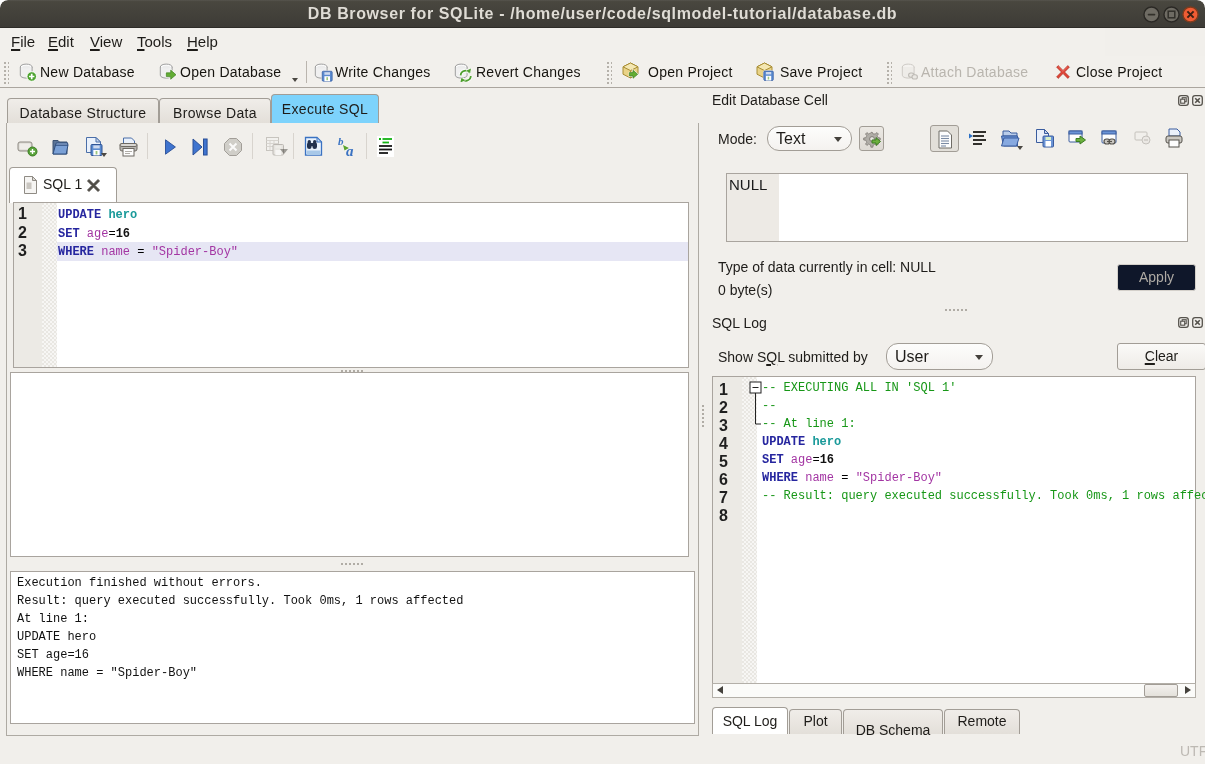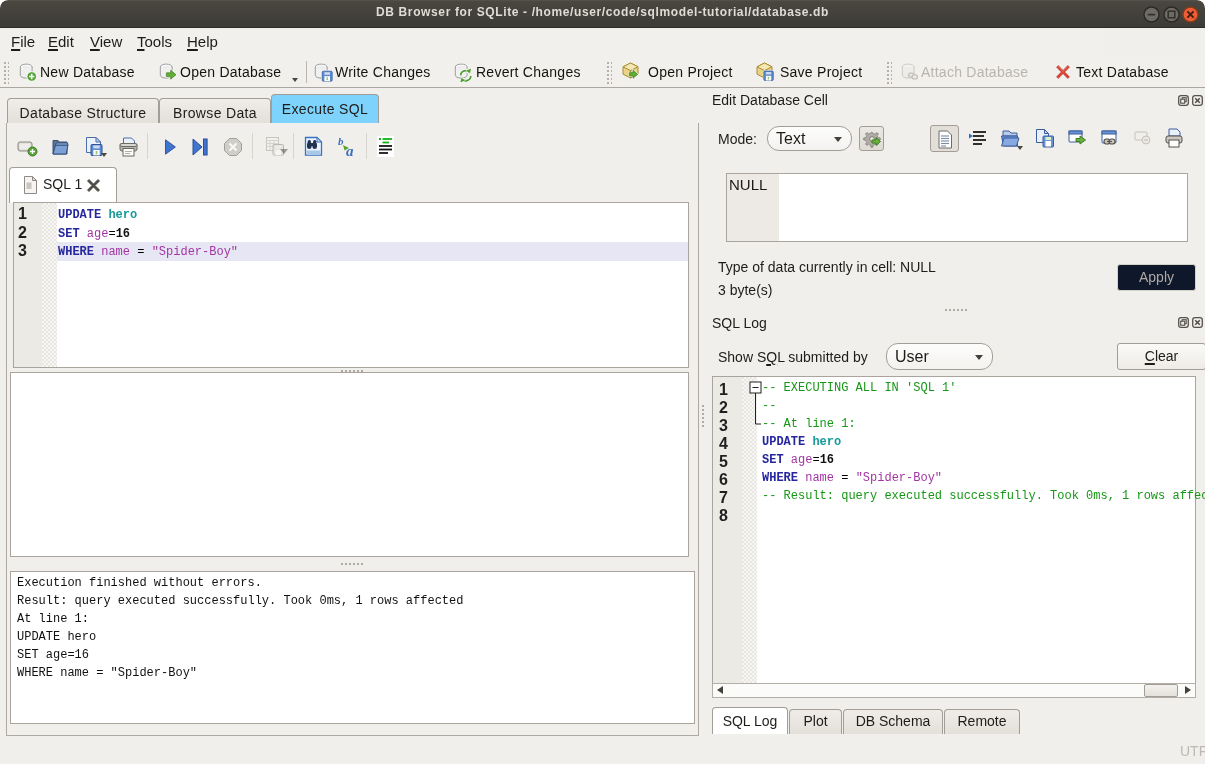--- a/index.html
+++ b/index.html
@@ -5,21 +5,21 @@
 * { margin:0; padding:0; box-sizing:border-box; }
 body { font-family:"Liberation Sans", sans-serif; background:#fff; }
 #win { position:relative; width:1205px; height:764px; background:#f1efeb; overflow:hidden; border-radius:8px 8px 0 0; }
 .abs { position:absolute; }
 
 
 #titlebar { position:absolute; left:0; top:0; width:1205px; height:28px;
   background:linear-gradient(#57554e 0%, #49473f 6%, #3d3b36 100%);
   border-radius:8px 8px 0 0; border-bottom:1px solid #2e2c28; }
 #title-text { position:absolute; left:0; right:0; top:5px; text-align:center;
-  font-size:12px; font-weight:bold; color:#dfdcd5; letter-spacing:0.62px; }
+  font-size:16px; font-weight:bold; color:#dfdcd5; letter-spacing:0.62px; }
 .winbtn { position:absolute; top:6px; width:17px; height:17px; border-radius:50%; }
 
 
 #menubar { position:absolute; left:0; top:28px; width:1105px; height:28px; background:#f2f0ec; }
 .menuitem { position:absolute; top:5px; font-size:15px; color:#1e1c19; }
 .menuitem u { text-decoration-thickness:1.5px; text-underline-offset:2px; }
 
 
 #toolbar { position:absolute; left:0; top:56px; width:1205px; height:32px; background:#f2f0ec;
   border-bottom:1px solid #aba69f; }
@@ -202,21 +202,21 @@
       <path d="M1.3 4 v8.2 a5.9 2.9 0 0 0 11.8 0 V4" fill="#eceae6" stroke="#a9a49e"></path>
       <rect x="7.6" y="10" width="5.4" height="4.2" rx="2.1" fill="#e4e1dc" stroke="#8a867f" stroke-width="1.1"></rect>
       <rect x="11" y="11.8" width="5.4" height="4.2" rx="2.1" fill="#e4e1dc" stroke="#8a867f" stroke-width="1.1"></rect>
     </svg>
     <div class="tbtext dis" style="left:921px">Attach Database</div>
 
     <svg class="tbicon" style="left:1055px; top:8px;" width="16" height="16" viewBox="0 0 16 16">
       <path d="M3.2 1.6 L8 6.4 L12.8 1.6 L14.4 3.2 L9.6 8 L14.4 12.8 L12.8 14.4 L8 9.6 L3.2 14.4 L1.6 12.8 L6.4 8 L1.6 3.2 Z" fill="#df4437" stroke="#a8281d" stroke-width="0.6"></path>
       <path d="M3.2 2.6 L8 7.4 L12.8 2.6" fill="none" stroke="#ec7a6f" stroke-width="0.7"></path>
     </svg>
-    <div class="tbtext" style="left:1076px">Text Database</div>
+    <div class="tbtext" style="left:1076px">Close Project</div>
   </div>
   </div>
 
   <div class="maintab" style="left:7px; top:98px; width:152px; height:25px;">Database Structure</div>
   <div class="maintab" style="left:159px; top:98px; width:112px; height:25px;">Browse Data</div>
   <div class="maintab active" style="left:271px; top:94px; width:108px; height:30px;">Execute SQL</div>
   <div id="tabline"></div>
 
   <div id="leftpane"></div>
 
@@ -428,21 +428,21 @@
     <rect x="2" y="8" width="16" height="7" rx="2" fill="#cac7c1" stroke="#55524c"></rect>
     <rect x="5" y="12" width="10" height="7" fill="#fdfdfd" stroke="#55524c"></rect>
   </svg>
 
   <div class="whitebox" style="left:726px; top:173px; width:462px; height:69px;">
     <div style="position:absolute; left:0; top:0; width:52px; height:67px; background:#edeae5;"></div>
     <div style="position:absolute; left:2px; top:2px; font-size:15px; color:#1a1a1a;">NULL</div>
   </div>
 
   <div class="label" style="left:718px; top:259px;">Type of data currently in cell: NULL</div>
-  <div class="label" style="left:718px; top:282px;">3 byte(s)</div>
+  <div class="label" style="left:718px; top:282px;">0 byte(s)</div>
   <div class="btn dis" style="left:1117px; top:264px; width:79px; height:27px; padding-top:4px;">Apply</div>
 
   <div class="docktitle" style="left:712px; top:315px;">SQL Log</div>
   <div class="label" style="left:718px; top:349px;">Show S<u>Q</u>L submitted by</div>
   <div class="combo" style="left:886px; top:343px; width:107px; height:27px;">
     <span style="position:absolute; left:8px; top:4px;">User</span>
     <span class="arr" style="top:11px"></span>
   </div>
   <div class="btn" style="left:1117px; top:343px; width:89px; height:27px; padding-top:4px;"><u>C</u>lear</div>
 
@@ -460,21 +460,21 @@
   </div>
 
   <div id="hscroll">
     <div class="sbarrow" style="left:4px; border-top:4.5px solid transparent; border-bottom:4.5px solid transparent; border-right:6px solid #44413c;"></div>
     <div class="sbarrow" style="right:4px; border-top:4.5px solid transparent; border-bottom:4.5px solid transparent; border-left:6px solid #44413c;"></div>
     <div id="hthumb"></div>
   </div>
 
   <div class="dtab active" style="left:712px; top:707px; width:76px; height:27px; padding-top:5px;">SQL Log</div>
   <div class="dtab" style="left:789px; top:709px; width:53px; height:25px; padding-top:3px;">Plot</div>
-  <div class="dtab" style="left:843px; top:709px; width:100px; height:25px; padding-top:3px;">DB Schema</div>
+  <div class="dtab" style="left:843px; top:709px; width:100px; height:25px; padding-top:12px;">DB Schema</div>
   <div class="dtab" style="left:944px; top:709px; width:76px; height:25px; padding-top:3px;">Remote</div>
 
   <div class="dots-v" style="left:701px; top:404px;"></div>
   <div class="dots-h" style="left:944px; top:308px;"></div>
 
   <div id="statusbar">
     <div style="position:absolute; left:1141px; top:6px; font-size:14px; color:#bdb9b3;">UTF-8</div>
     <svg style="position:absolute; left:1188px; top:10px;" width="14" height="14" viewBox="0 0 14 14">
       <g fill="#c9c5bf">
         <circle cx="12" cy="2" r="1.1"></circle>

